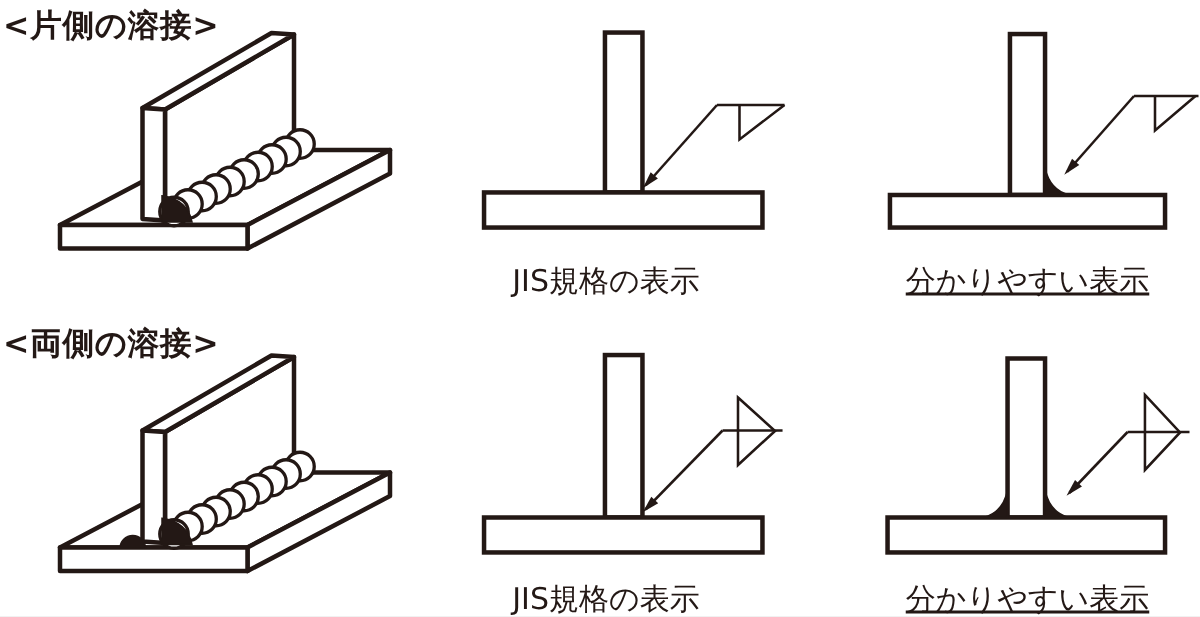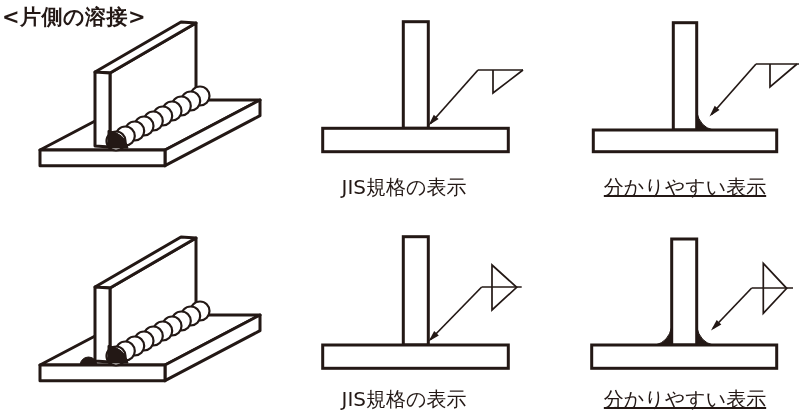--- a/index.html
+++ b/index.html
@@ -30,20 +30,21 @@
   .svg-d { left:30px;  top:229px; }
   .svg-e { left:315px; top:229px; }
   .svg-f { left:585px; top:229px; }
 </style>
 </head>
 <body>
 
 <div class="stage">
 
   <div class="heading h1">&lt;片側の溶接&gt;</div>
+  <div class="heading h2">&lt;両側の溶接&gt;</div>
 
   <div class="caption cap-jis row1">JIS規格の表示</div>
   <div class="caption cap-clear row1">分かりやすい表示</div>
   <div class="caption cap-jis row2">JIS規格の表示</div>
   <div class="caption cap-clear row2">分かりやすい表示</div>
 
   <svg class="svg-a" width="240" height="162" viewBox="30 14 240 162">
     <g stroke="currentColor" stroke-width="3" fill="#fff" stroke-linejoin="round">
       <g>
         <path d="M40,150 L165,150 L260,100 L135,100 Z"></path>

